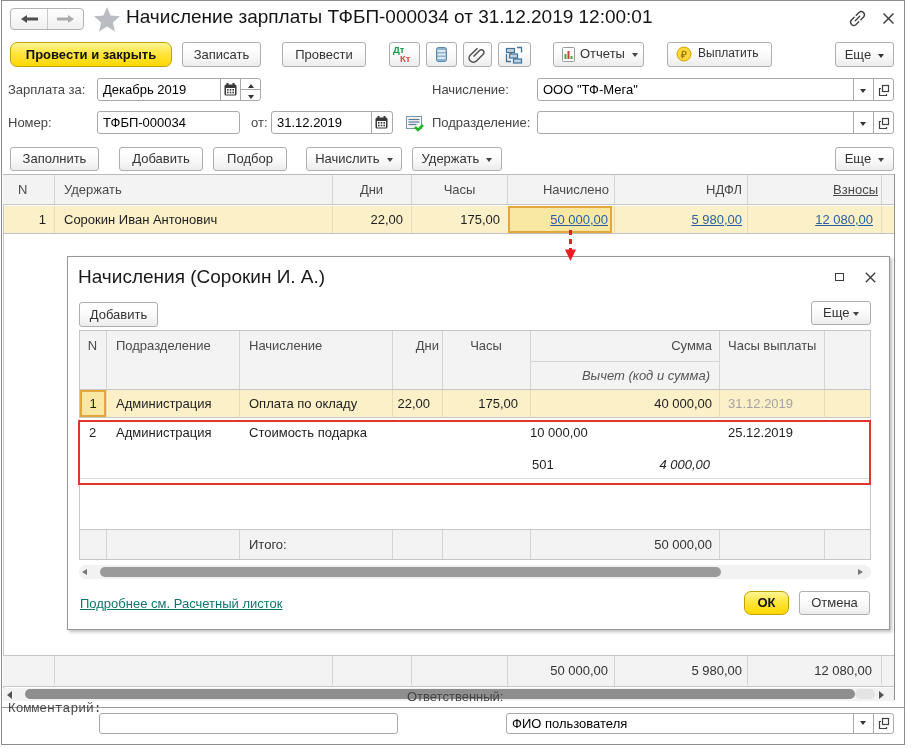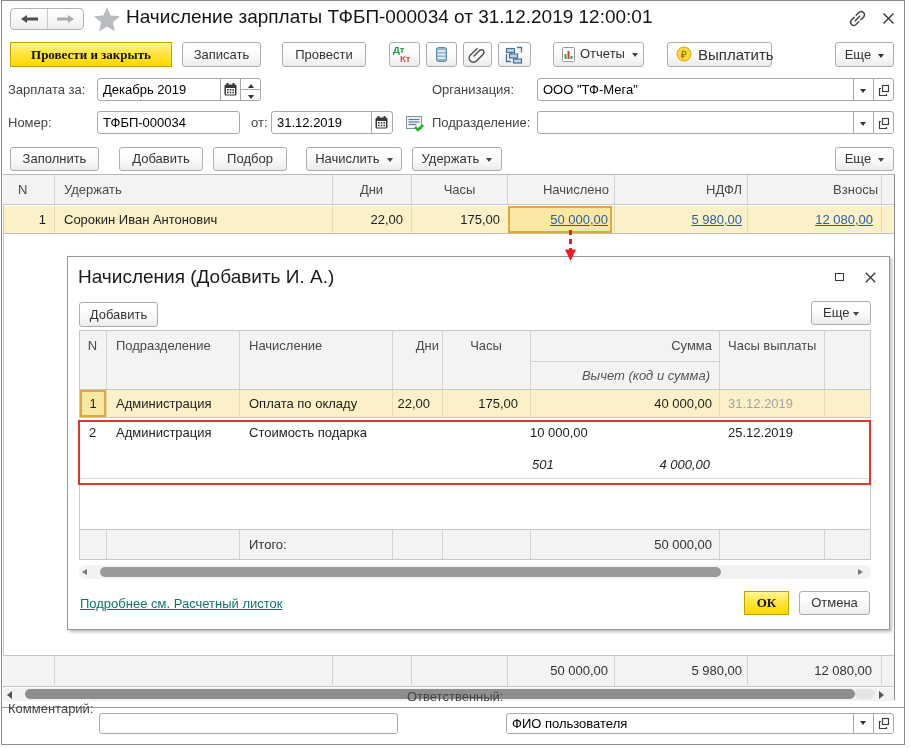--- a/index.html
+++ b/index.html
@@ -1,19 +1,19 @@
 <!DOCTYPE html>
 <html><head><meta charset="utf-8">
 <style>
 html,body{margin:0;padding:0;}
 body{width:911px;height:748px;position:relative;font-family:"Liberation Sans",sans-serif;background:#fff;overflow:hidden;}
 .abs{position:absolute;box-sizing:border-box;}
 .lbl{position:absolute;box-sizing:border-box;font-size:13px;color:#444;}
 .btn{position:absolute;box-sizing:border-box;border:1px solid #AEAEAE;border-radius:3px;background:linear-gradient(#FFFFFF 25%,#F4F4F4 75%,#EBEBEB);font-size:13px;color:#333;text-align:center;}
-.ybtn{position:absolute;box-sizing:border-box;border:1px solid #C3A200;border-radius:0;background:linear-gradient(#FFF595 0%,#FFE53E 45%,#FFD800 100%);font-size:13px;font-weight:bold;color:#111;text-align:center;font-family:Liberation Serif, serif;}
+.ybtn{position:absolute;box-sizing:border-box;border:1px solid #C3A200;border-radius:7px;background:linear-gradient(#FFF595 0%,#FFE53E 45%,#FFD800 100%);font-size:13px;font-weight:bold;color:#111;text-align:center;}
 .fld{position:absolute;box-sizing:border-box;border:1px solid #A9A9A9;border-radius:3px;background:#fff;font-size:13px;color:#000;}
 .caret{display:inline-block;width:0;height:0;border-left:3.5px solid transparent;border-right:3.5px solid transparent;border-top:4px solid #444;vertical-align:middle;}
 .hdrtxt{position:absolute;font-size:13px;color:#4A4A4A;}
 .celltxt{position:absolute;font-size:13px;color:#1E1E1E;}
 .vline{position:absolute;width:1px;background:#D4D4D4;}
 a.lnk{color:#2A5FA5;text-decoration:underline;}
 </style></head>
 <body>
 
 <div class="abs" style="left:1px;top:0;width:904px;height:745px;border:1px solid #8C8C8C;"></div>
@@ -82,21 +82,21 @@
     <rect x="2.5" y="7" width="2" height="5" fill="#3FA53F"></rect>
     <rect x="5.5" y="4" width="2" height="8" fill="#D33A32"></rect>
     <rect x="8.5" y="9" width="2" height="3" fill="#3FA53F"></rect>
   </svg>
 <div class="abs" style="left:580px;top:46px;font-size:13px;color:#333;">Отчеты&nbsp;&nbsp;<span class="caret"></span></div>
 <div class="btn" style="left:667px;top:42px;width:105px;height:25px;"></div>
 <svg class="abs" style="left:676px;top:46px;" width="16" height="16" viewBox="0 0 16 16">
     <circle cx="8" cy="8" r="7" fill="#FFD93B" stroke="#D8A200"></circle>
     <text x="8" y="11.5" font-family="Liberation Sans" font-size="10" font-weight="bold" fill="#9A7800" text-anchor="middle">₽</text>
   </svg>
-<div class="abs" style="left:698px;top:46px;font-size:15px;color:#333;">Выплатить</div>
+<div class="abs" style="left:698px;top:46px;font-size:12px;color:#333;">Выплатить</div>
 <div class="btn" style="left:835px;top:42px;width:59px;height:25px;line-height:23px;">Еще&nbsp;&nbsp;<span class="caret" style="border-top-color:#333;"></span></div>
 
 <div class="lbl" style="left:8px;top:78px;height:23px;line-height:23px;">Зарплата за:</div>
 <div class="fld" style="left:97px;top:78px;width:164px;height:23px;"></div>
 <div class="abs" style="left:103px;top:78px;height:23px;line-height:23px;font-size:13px;color:#000;">Декабрь 2019</div>
 <div class="abs" style="left:220px;top:79px;width:1px;height:21px;background:#A9A9A9;"></div>
 <div class="abs" style="left:240px;top:79px;width:1px;height:21px;background:#A9A9A9;"></div>
 <svg class="abs" style="left:224px;top:83px;" width="13" height="13" viewBox="0 0 13 13">
     <rect x="0.5" y="1.5" width="12" height="11" rx="1.5" fill="#383838"></rect>
     <rect x="2" y="5" width="9" height="6.5" fill="#fff"></rect>
@@ -107,21 +107,21 @@
       <rect x="5.7" y="6" width="1.6" height="1.6"></rect>
       <rect x="8.4" y="6" width="1.6" height="1.6"></rect>
       <rect x="3" y="8.7" width="1.6" height="1.6"></rect>
       <rect x="5.7" y="8.7" width="1.6" height="1.6"></rect>
       <rect x="8.4" y="8.7" width="1.6" height="1.6"></rect>
     </g>
   </svg>
 <div class="abs" style="left:241px;top:89px;width:20px;height:1px;background:#A9A9A9;"></div>
 <div class="abs" style="left:247.5px;top:83.5px;width:0;height:0;border-left:3px solid transparent;border-right:3px solid transparent;border-bottom:4px solid #333;"></div>
 <div class="abs" style="left:247.5px;top:94.5px;width:0;height:0;border-left:3px solid transparent;border-right:3px solid transparent;border-top:4px solid #333;"></div>
-<div class="lbl" style="left:432px;top:78px;height:23px;line-height:23px;">Организация:</div>
+<div class="lbl" style="left:432px;top:78px;height:23px;line-height:23px;">Начисление:</div>
 <div class="fld" style="left:537px;top:78px;width:357px;height:23px;"></div>
 <div class="abs" style="left:543px;top:78px;height:23px;line-height:23px;font-size:13px;color:#000;">ООО "ТФ-Мега"</div>
 <div class="abs" style="left:853px;top:79px;width:1px;height:21px;background:#A9A9A9;"></div>
 <div class="abs" style="left:873px;top:79px;width:1px;height:21px;background:#A9A9A9;"></div>
 <div class="abs" style="left:860px;top:89px;width:0;height:0;border-left:3.5px solid transparent;border-right:3.5px solid transparent;border-top:4.5px solid #333;"></div>
 <svg class="abs" style="left:878px;top:84px;" width="12" height="13" viewBox="0 0 12 13">
     <g fill="none" stroke="#3F3F3F" stroke-width="1.2">
       <rect x="4.5" y="1.5" width="6" height="6"></rect>
       <path d="M3 4.5 H1.5 V11.5 H8.5 V10"></path>
     </g>
@@ -185,21 +185,21 @@
 <div class="vline" style="left:507px;top:175px;height:29px;"></div>
 <div class="vline" style="left:614px;top:175px;height:29px;"></div>
 <div class="vline" style="left:747px;top:175px;height:29px;"></div>
 <div class="vline" style="left:881px;top:175px;height:29px;"></div>
 <div class="hdrtxt" style="left:18px;top:175px;height:29px;line-height:29px;">N</div>
 <div class="hdrtxt" style="left:64px;top:175px;height:29px;line-height:29px;">Удержать</div>
 <div class="hdrtxt" style="left:332px;top:175px;width:79px;height:29px;line-height:29px;text-align:center;">Дни</div>
 <div class="hdrtxt" style="left:411px;top:175px;width:97px;height:29px;line-height:29px;text-align:center;">Часы</div>
 <div class="hdrtxt" style="left:508px;top:175px;width:101px;height:29px;line-height:29px;text-align:right;">Начислено</div>
 <div class="hdrtxt" style="left:613px;top:175px;width:129px;height:29px;line-height:29px;text-align:right;">НДФЛ</div>
-<div class="hdrtxt" style="left:747px;top:175px;width:131px;height:29px;line-height:29px;text-align:right;">Взносы</div>
+<div class="hdrtxt" style="left:747px;top:175px;width:131px;height:29px;line-height:29px;text-align:right;text-decoration:underline;">Взносы</div>
 
 <div class="abs" style="left:4px;top:206px;width:890px;height:28px;background:#FBF0C7;border-bottom:1px solid #BFBFBF;"></div>
 <div class="vline" style="left:54px;top:206px;height:27px;background:#E6DCBA;"></div>
 <div class="vline" style="left:332px;top:206px;height:27px;background:#E6DCBA;"></div>
 <div class="vline" style="left:411px;top:206px;height:27px;background:#E6DCBA;"></div>
 <div class="vline" style="left:614px;top:206px;height:27px;background:#E6DCBA;"></div>
 <div class="vline" style="left:747px;top:206px;height:27px;background:#E6DCBA;"></div>
 <div class="vline" style="left:881px;top:206px;height:27px;background:#E6DCBA;"></div>
 <div class="celltxt" style="left:4px;top:206px;width:42px;height:27px;line-height:27px;text-align:right;">1</div>
 <div class="celltxt" style="left:64px;top:206px;height:27px;line-height:27px;">Сорокин Иван Антонович</div>
@@ -228,37 +228,37 @@
 <div class="celltxt" style="left:747px;top:656px;width:125px;height:29px;line-height:29px;text-align:right;color:#333;">12 080,00</div>
 
 <div class="abs" style="left:3px;top:688px;width:891px;height:13px;background:#F2F2F2;"></div>
 <div class="abs" style="left:25px;top:689px;width:830px;height:10px;background:#8E8E8E;border-radius:5px;"></div>
 <div class="abs" style="left:855px;top:689px;width:20px;height:10px;background:#E4E4E4;border-radius:5px;"></div>
 <div class="abs" style="left:7px;top:691px;width:0;height:0;border-top:4px solid transparent;border-bottom:4px solid transparent;border-right:5px solid #555;"></div>
 <div class="abs" style="left:879px;top:691px;width:0;height:0;border-top:4px solid transparent;border-bottom:4px solid transparent;border-left:5px solid #555;"></div>
 
 <div class="abs" style="left:1px;top:707px;width:904px;height:1px;background:#9A9A9A;"></div>
 
-<div class="lbl" style="left:8px;top:698px;height:21px;line-height:21px;">Комментарий:</div>
+<div class="lbl" style="left:8px;top:698px;height:21px;line-height:21px;font-family:Liberation Mono, monospace;">Комментарий:</div>
 <div class="fld" style="left:99px;top:713px;width:299px;height:21px;"></div>
 <div class="lbl" style="left:407px;top:686px;height:21px;line-height:21px;">Ответственный:</div>
 <div class="fld" style="left:506px;top:713px;width:388px;height:21px;"></div>
 <div class="abs" style="left:512px;top:713px;height:21px;line-height:21px;font-size:13px;color:#000;">ФИО пользователя</div>
 <div class="abs" style="left:853px;top:714px;width:1px;height:19px;background:#A9A9A9;"></div>
 <div class="abs" style="left:873px;top:714px;width:1px;height:19px;background:#A9A9A9;"></div>
 <div class="abs" style="left:860px;top:721px;width:0;height:0;border-left:3.5px solid transparent;border-right:3.5px solid transparent;border-top:4.5px solid #333;"></div>
 <svg class="abs" style="left:878px;top:717px;" width="12" height="13" viewBox="0 0 12 13">
     <g fill="none" stroke="#3F3F3F" stroke-width="1.2">
       <rect x="4.5" y="1.5" width="6" height="6"></rect>
       <path d="M3 4.5 H1.5 V11.5 H8.5 V10"></path>
     </g>
   </svg>
 
 <div class="abs" style="left:67px;top:256px;width:823px;height:374px;background:#fff;border:1px solid #979797;box-shadow:2px 2px 3px rgba(0,0,0,0.25);"></div>
-<div class="abs" style="left:78px;top:266px;font-size:19px;color:#1A1A1A;">Начисления (Добавить И. А.)</div>
+<div class="abs" style="left:78px;top:266px;font-size:19px;color:#1A1A1A;">Начисления (Сорокин И. А.)</div>
 <div class="abs" style="left:835px;top:273px;width:9px;height:8px;border:1.5px solid #3A3A3A;"></div>
 <svg class="abs" style="left:865px;top:272px;" width="11" height="11" viewBox="0 0 11 11">
     <g stroke="#3A3A3A" stroke-width="1.3">
       <path d="M0.8 0.8 L10.2 10.2"></path>
       <path d="M10.2 0.8 L0.8 10.2"></path>
     </g>
   </svg>
 <div class="btn" style="left:79px;top:302px;width:79px;height:25px;line-height:23px;">Добавить</div>
 <div class="btn" style="left:811px;top:301px;width:60px;height:24px;line-height:22px;">Еще&nbsp;<span class="caret"></span></div>
 
@@ -295,21 +295,21 @@
 <div class="celltxt" style="left:392px;top:390px;width:38px;height:27px;line-height:27px;text-align:right;">22,00</div>
 <div class="celltxt" style="left:442px;top:390px;width:76px;height:27px;line-height:27px;text-align:right;">175,00</div>
 <div class="celltxt" style="left:530px;top:390px;width:182px;height:27px;line-height:27px;text-align:right;">40 000,00</div>
 <div class="celltxt" style="left:728px;top:390px;height:27px;line-height:27px;color:#A3A3A3;">31.12.2019</div>
 
 <div class="celltxt" style="left:79px;top:419px;width:27px;height:27px;line-height:27px;text-align:center;">2</div>
 <div class="celltxt" style="left:116px;top:419px;height:27px;line-height:27px;">Администрация</div>
 <div class="celltxt" style="left:249px;top:419px;height:27px;line-height:27px;">Стоимость подарка</div>
 <div class="celltxt" style="left:530px;top:419px;width:182px;height:27px;line-height:27px;">10 000,00</div>
 <div class="celltxt" style="left:728px;top:419px;height:27px;line-height:27px;">25.12.2019</div>
-<div class="celltxt" style="left:532px;top:451px;height:27px;line-height:27px;font-style:italic;">501</div>
+<div class="celltxt" style="left:532px;top:451px;height:27px;line-height:27px;">501</div>
 <div class="celltxt" style="left:530px;top:451px;width:180px;height:27px;line-height:27px;text-align:right;font-style:italic;">4 000,00</div>
 <div class="abs" style="left:79px;top:478px;width:792px;height:1px;background:#D9D9D9;"></div>
 <div class="abs" style="left:79px;top:419px;width:1px;height:110px;background:#C6C6C6;"></div>
 <div class="abs" style="left:870px;top:419px;width:1px;height:110px;background:#C6C6C6;"></div>
 <div class="abs" style="left:78px;top:420px;width:793px;height:65px;border:2px solid #E2352C;"></div>
 
 <div class="abs" style="left:79px;top:529px;width:792px;height:31px;background:#F3F3F3;border:1px solid #C6C6C6;"></div>
 <div class="vline" style="left:106px;top:530px;height:29px;"></div>
 <div class="vline" style="left:239px;top:530px;height:29px;"></div>
 <div class="vline" style="left:392px;top:530px;height:29px;"></div>

